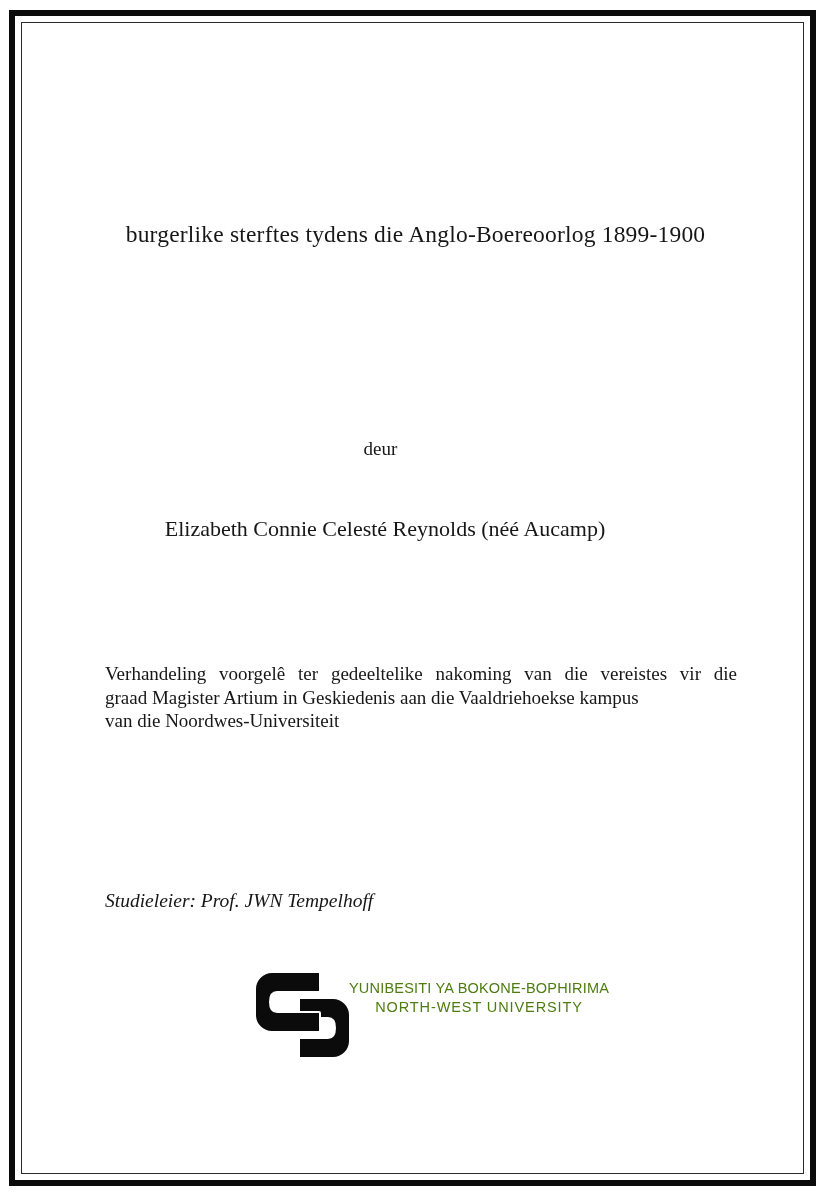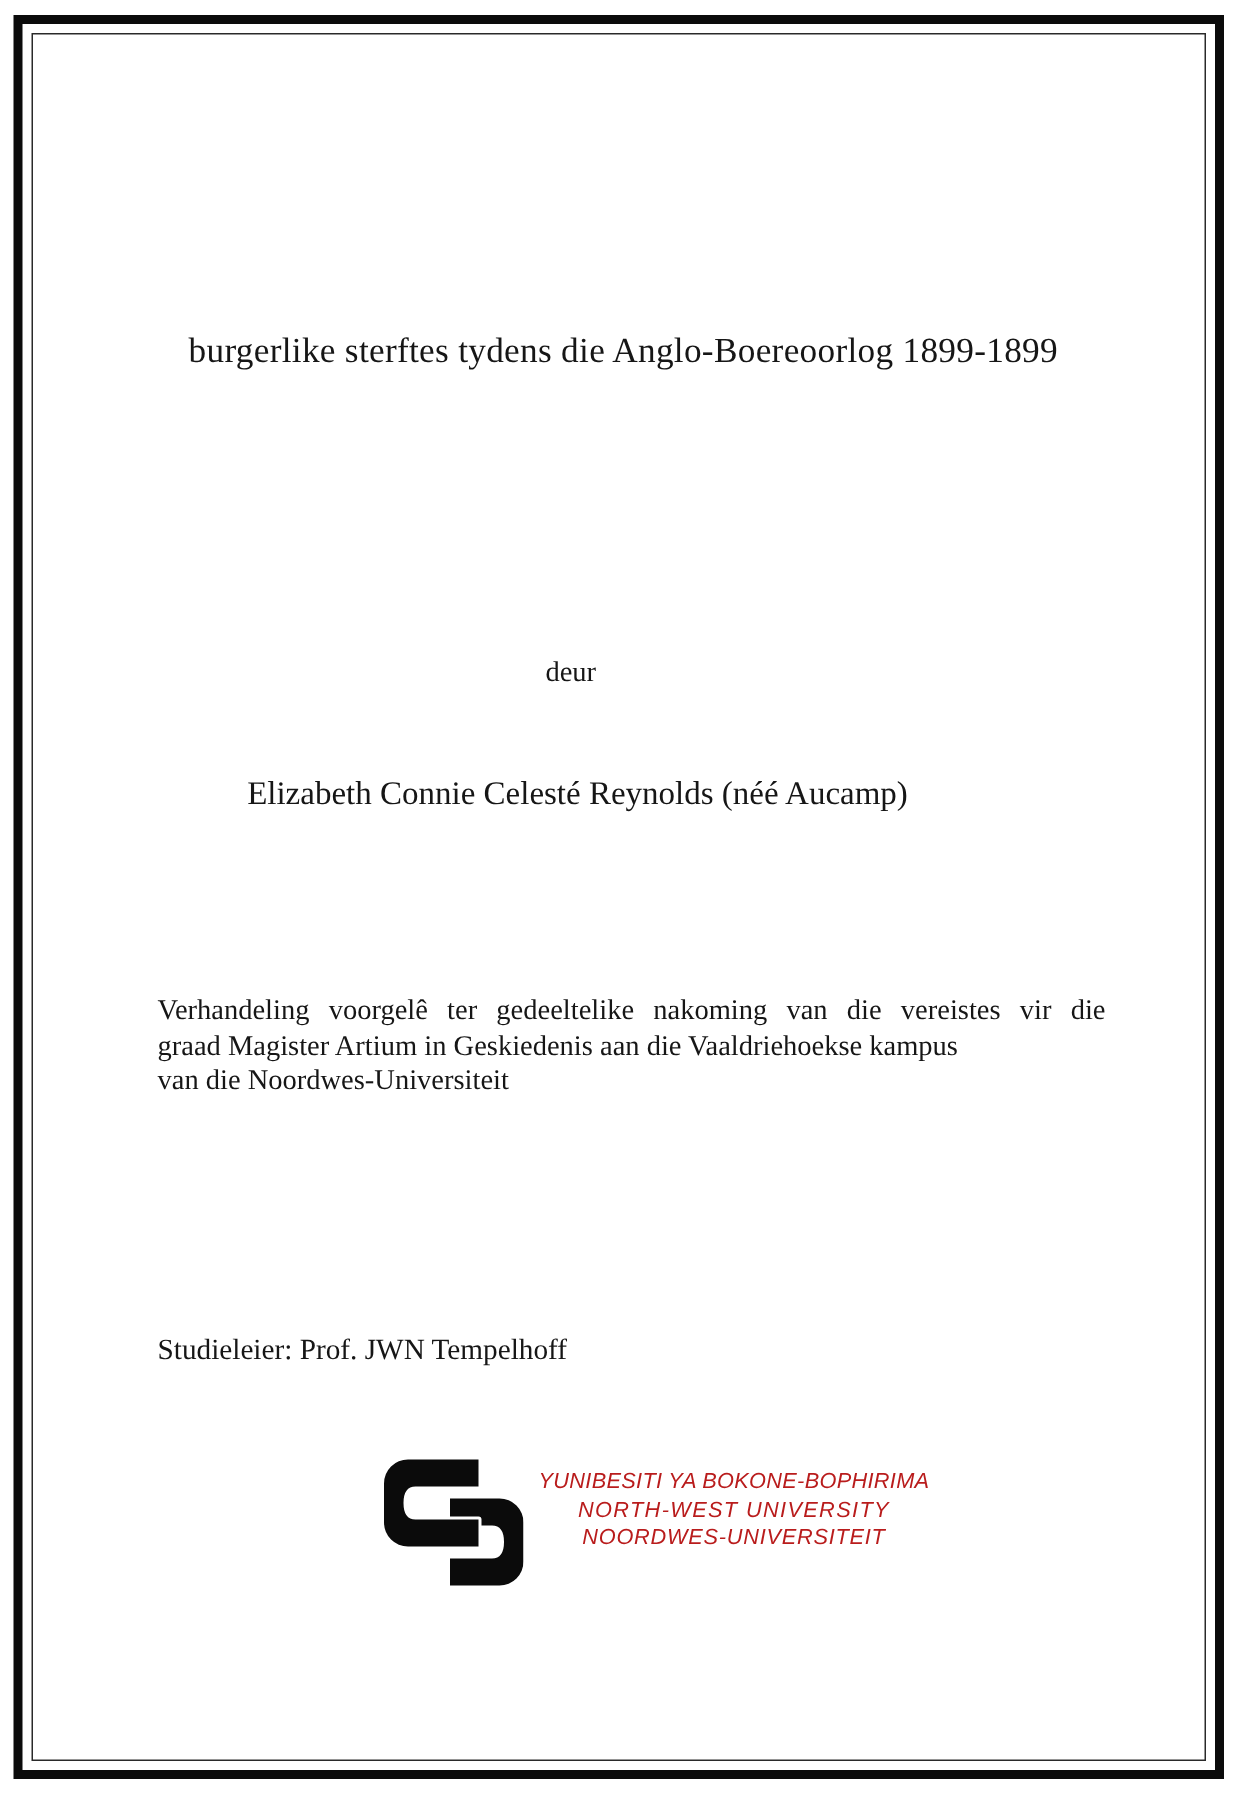--- a/index.html
+++ b/index.html
@@ -55,53 +55,53 @@
   .statement .justified {
     text-align: justify;
     text-align-last: justify;
   }
   .statement .italic { }
   .supervisor-block {
     position: absolute;
     top: 889px; left: 105px;
     font-size: 19.5px;
     line-height: 24.5px;
+    font-style: italic;
   }
   .logo-row {
     position: absolute;
     top: 971px; left: 256px;
     display: flex;
     align-items: flex-start;
   }
   .logo-mark { display: block; }
   .logo-text {
-    margin-left: 10px;
+    margin-left: 0;
     padding-top: 8px;
     font-family: "Liberation Sans", sans-serif;
     font-size: 14.5px;
     line-height: 18.5px;
-    color: #b91c1c;
+    color: #4d7c0f;
     text-align: center;
     white-space: nowrap;
-    font-style: italic;
   }
   .logo-text .lt1 { letter-spacing: 0.2px; }
   .logo-text .lt2 { letter-spacing: 0.9px; }
   .logo-text .lt3 { letter-spacing: 0.5px; }
 </style>
 </head>
 <body>
 
 <div class="page">
 
   <div class="frame-outer"></div>
   <div class="frame-inner"></div>
 
   <div class="thesis-title">
-    <div>burgerlike sterftes tydens die Anglo-Boereoorlog 1899-1899</div>
+    <div>burgerlike sterftes tydens die Anglo-Boereoorlog 1899-1900</div>
   </div>
 
   <div class="byline">deur</div>
 
   <div class="author">Elizabeth Connie Celesté Reynolds (néé Aucamp)</div>
 
   <div class="statement">
     <div class="justified">Verhandeling voorgelê ter gedeeltelike nakoming van die vereistes vir die</div>
     <div><span>graad </span><span class="italic">Magister Artium</span><span> in Geskiedenis aan die Vaaldriehoekse kampus</span></div>
     <div>van die Noordwes-Universiteit</div>
@@ -114,17 +114,16 @@
   <div class="logo-row">
     <svg class="logo-mark" width="93" height="88" viewBox="0 0 93 88" xmlns="http://www.w3.org/2000/svg">
 
       <path d="M44,28 H77 A16 16 0 0 1 93,44 V70 A16 16 0 0 1 77,86 H44 V68 H72 Q80,68 80,57 Q80,46 72,46 H44 Z" fill="#0b0b0b"></path>
 
       <path d="M16,2 H63 V20 H21 Q13,20 13,31 Q13,42 21,42 H63 V60 H16 A16 16 0 0 1 0,44 V18 A16 16 0 0 1 16,2 Z" fill="#0b0b0b" stroke="#ffffff" stroke-width="4" paint-order="stroke" stroke-linejoin="round"></path>
     </svg>
     <div class="logo-text">
       <div class="lt1">YUNIBESITI YA BOKONE-BOPHIRIMA</div>
       <div class="lt2">NORTH-WEST UNIVERSITY</div>
-      <div class="lt3">NOORDWES-UNIVERSITEIT</div>
     </div>
   </div>
 
 </div>
 
 </body></html>

